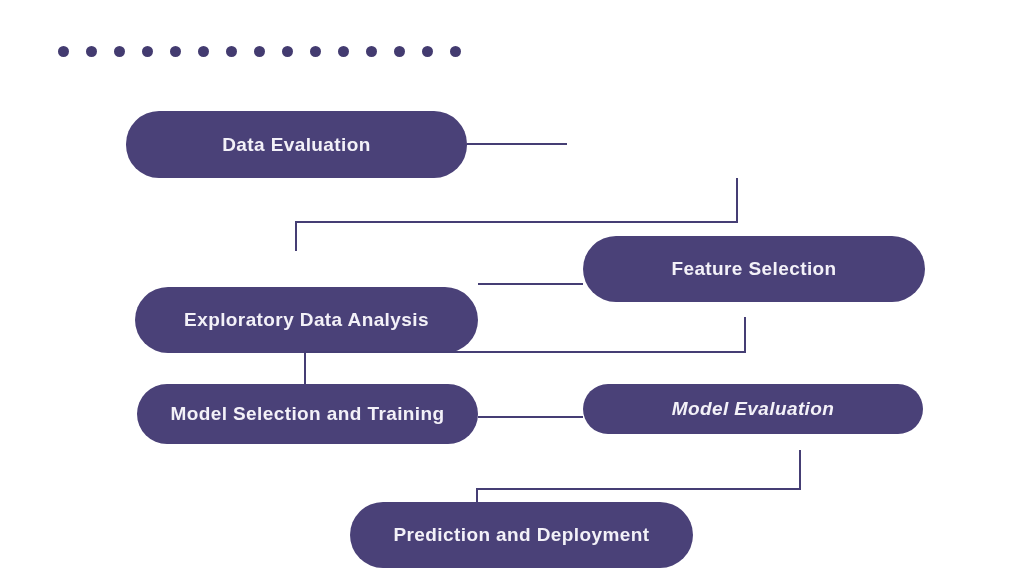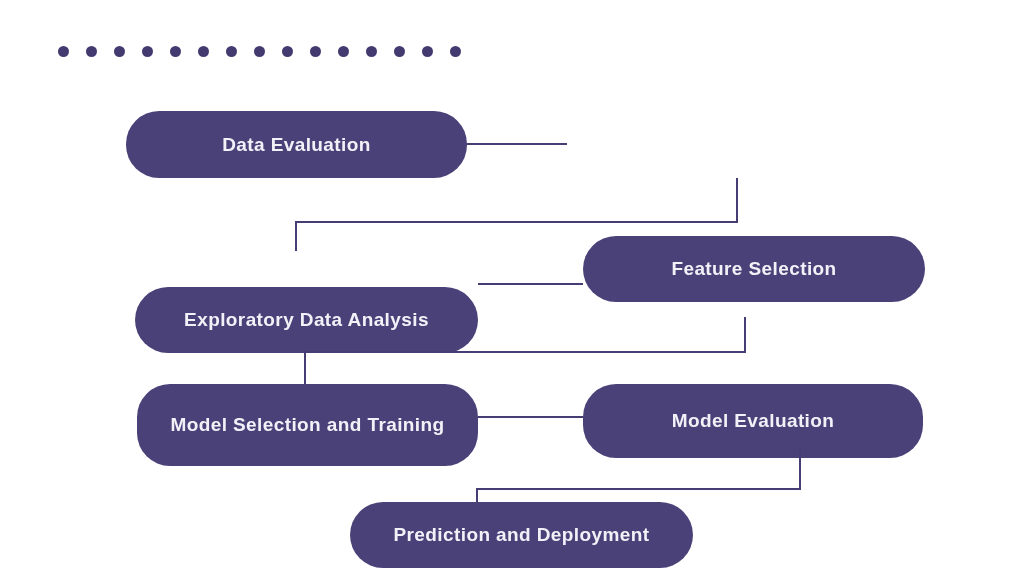--- a/index.html
+++ b/index.html
@@ -44,22 +44,22 @@
     color: var(--node-text);
     font-size: 19px;
     font-weight: 600;
     letter-spacing: 0.4px;
     text-align: center;
   }
   .n1 { left: 126px; top: 111px; width: 341px; height: 67px; }
   .n2 { left: 567px; top: 111px; width: 340px; height: 67px; }
   .n3 { left: 135px; top: 251px; width: 343px; height: 66px; margin-top: 36px; }
   .n4 { left: 583px; top: 236px; width: 342px; height: 66px; }
-  .n5 { left: 137px; top: 384px; width: 341px; height: 82px; }
-  .n6 { left: 583px; top: 384px; width: 340px; height: 74px; }
+  .n5 { left: 137px; top: 384px; width: 341px; height: 60px; }
+  .n6 { left: 583px; top: 384px; width: 340px; height: 50px; font-style: italic; }
   .n7 { left: 350px; top: 502px; width: 343px; height: 66px; align-items: center; }
   .seg { position: absolute; background: var(--line); }
   
   .c1  { left: 467px; top: 143px; width: 100px; height: 2px; }
   
   .c2a { left: 736px; top: 178px; width: 2px;  height: 45px; }
   .c2b { left: 295px; top: 221px; width: 443px; height: 2px; }
   .c2c { left: 295px; top: 221px; width: 2px;  height: 30px; }
   
   .c3  { left: 478px; top: 283px; width: 105px; height: 2px; }

